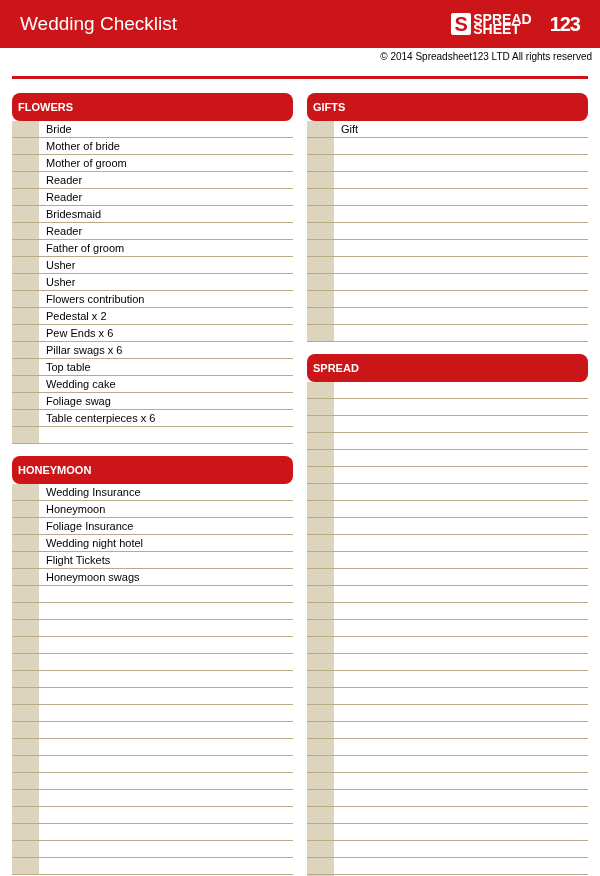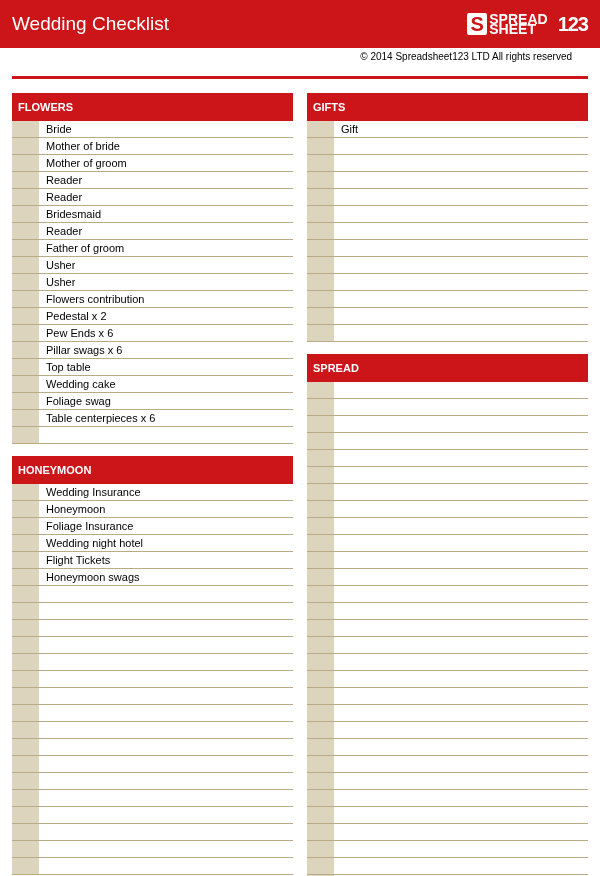--- a/index.html
+++ b/index.html
@@ -10,21 +10,21 @@
     font-family: Arial, Helvetica, sans-serif;
     color: #000;
     overflow: hidden;
   }
   .header {
     background: #cc1518;
     height: 48px;
     display: flex;
     align-items: center;
     justify-content: space-between;
-    padding: 0 12px;
+    padding: 0 20px;
   }
   .header-title {
     color: #fff;
     font-size: 19px;
     font-weight: normal;
   }
   .logo {
     display: flex;
     align-items: center;
     gap: 0;
@@ -36,44 +36,45 @@
     font-size: 20px;
     width: 20px;
     height: 22px;
     display:flex;
     align-items:center;
     justify-content:center;
     border-radius:2px;
     margin-right:2px;
   }
   .logo-text { color:#fff; font-size:14px; font-weight:bold; line-height:10px; }
-  .logo-123 { color:#fff; font-size:20px; font-weight:bold; margin-left:10px; letter-spacing:-1px;}
+  .logo-123 { color:#fff; font-size:20px; font-weight:bold; margin-left:18px; letter-spacing:-1px;}
   .copyright-top {
     font-size: 10px;
     text-align: right;
-    padding: 3px 28px 0 0;
+    padding: 3px 8px 0 0;
     color:#000;
   }
   .thin-red { height:3px; background:#cc1518; margin:14px 12px 0 12px; }
   .content {
     display:flex;
     gap: 14px;
     padding: 14px 12px 0 12px;
   }
   .col { width: 281px; }
   .section { margin-bottom: 12px; }
   .section-header {
     background:#cc1518;
     color:#fff;
     font-size:11px;
     font-weight:bold;
     padding: 14px 6px;
     height: 18px;
     display:flex;
     align-items:center;
+    border-radius:8px;
   }
   .row {
     height: 17px;
     border-bottom: 1px solid #b9aa88;
     display:flex;
     font-size: 11px;
     line-height: 17px;
   }
   .check-cell {
     width: 28px;

